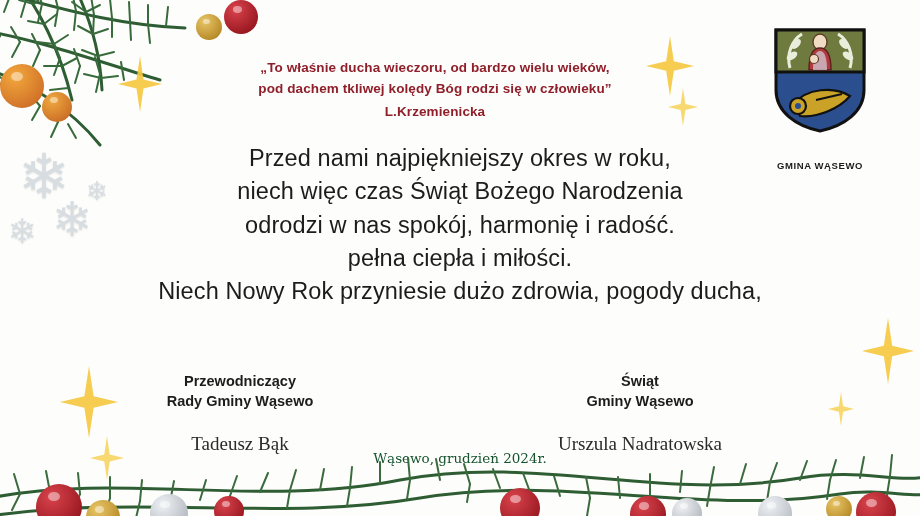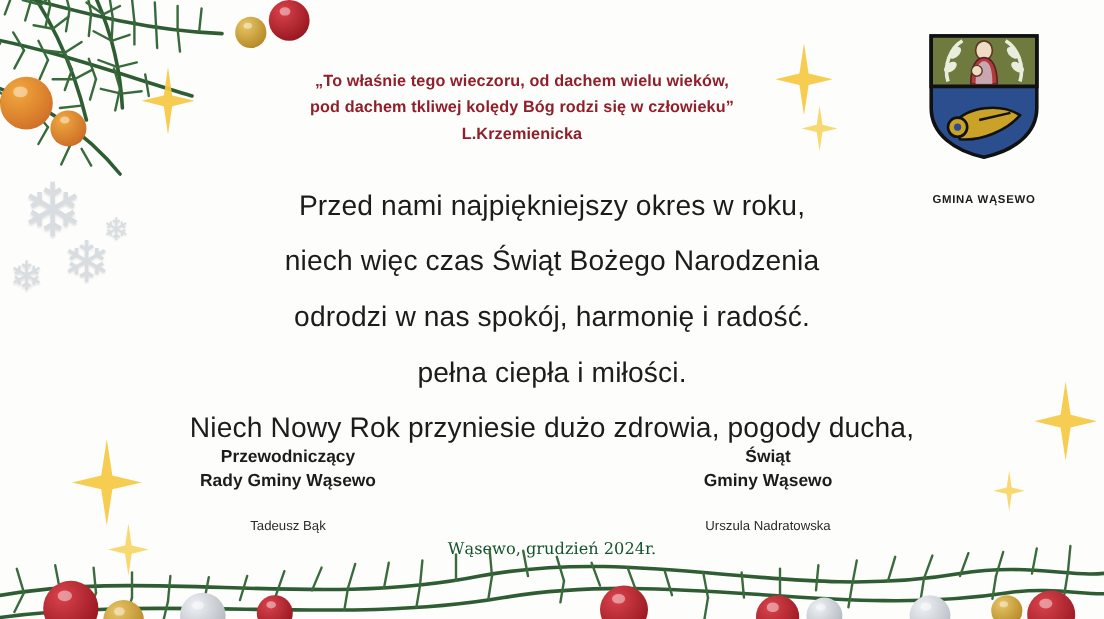--- a/index.html
+++ b/index.html
@@ -104,37 +104,37 @@
     position: absolute;
     left: 60px;
     top: 142px;
     width: 800px;
     text-align: center;
     color: #1c1c1c;
     font-size: 23.5px;
     line-height: 1.42;
     letter-spacing: .1px;
   }
-  .wish div { white-space: nowrap; margin-top: 13px; }
+  .wish div { white-space: nowrap; }
 
   
   .sig {
     position: absolute;
     text-align: center;
     color: #1c1c1c;
   }
   .sig .role {
     font-weight: bold;
     font-size: 14.5px;
     line-height: 1.35;
   }
   .sig .name {
     margin-top: 22px;
-    font-family: Liberation Sans, sans-serif;
-    font-size: 11px;
+    font-family: Liberation Serif, serif;
+    font-size: 19px;
     color: #2a2a2a;
   }
   .sig-left  { left: 120px; top: 372px; width: 240px; }
   .sig-right { left: 520px; top: 372px; width: 240px; }
 
   .place {
     position: absolute;
     left: 330px;
     top: 450px;
     width: 260px;
@@ -252,21 +252,21 @@
       <i></i>
     </div>
   <div class="sparkle pale" style="left:90px; top:436px; width:34px; height:44px;">
       <i></i>
     </div>
   <div class="sparkle pale" style="left:828px; top:392px; width:26px; height:34px;">
       <i></i>
     </div>
 
   <div class="quote">
-    <div>„To właśnie tego wieczoru, od dachem wielu wieków,</div>
+    <div>„To właśnie ducha wieczoru, od bardzo wielu wieków,</div>
     <div>pod dachem tkliwej kolędy Bóg rodzi się w człowieku”</div>
     <span class="author">L.Krzemienicka</span>
   </div>
 
   <div class="crest-wrap">
     <svg class="crest" viewBox="0 0 96 108">
       <path d="M4 4 H92 V64 C92 86 72 100 48 105 C24 100 4 86 4 64 Z" fill="#2b4f8e" stroke="#111" stroke-width="3"></path>
       <path d="M4 4 H92 V46 H4 Z" fill="#6f7a3f" stroke="#111" stroke-width="3"></path>
 
       <path d="M18 42 C14 28 20 14 30 8" stroke="#e9eddc" stroke-width="3" fill="none"></path>

